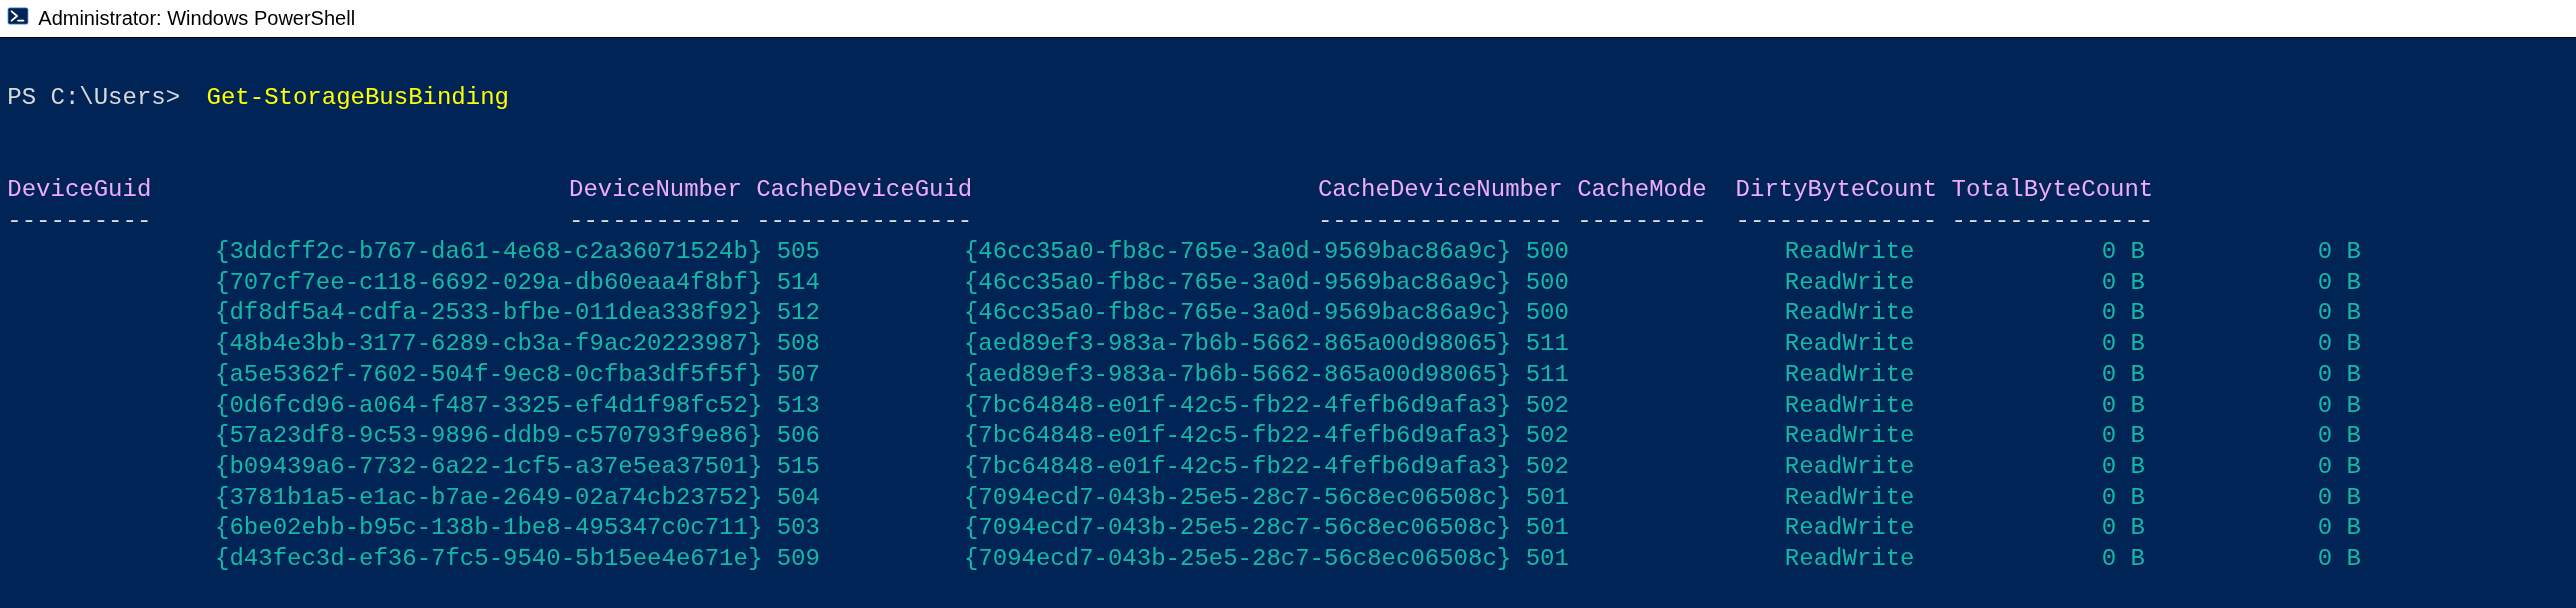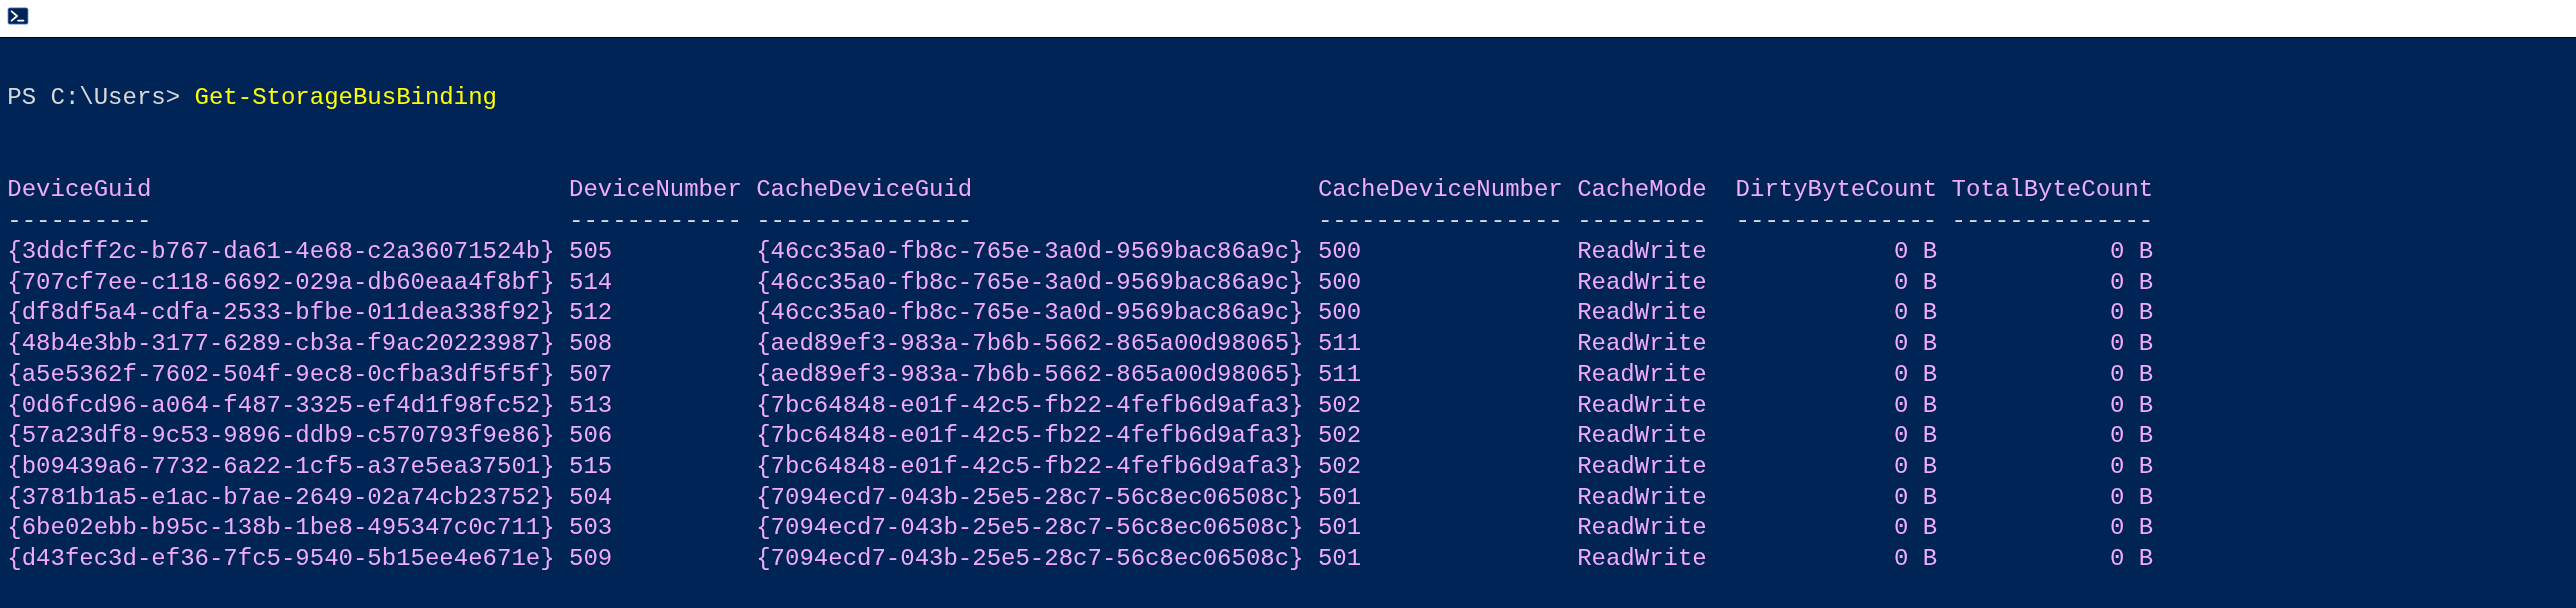--- a/index.html
+++ b/index.html
@@ -22,35 +22,36 @@
   }
   .titlebar svg { width: 22px; height: 22px; margin-right: 9px; }
   .terminal {
     padding: 14.6px 7.3px 7.3px 7.3px;
     font-size: 24px;
     line-height: 1.28;
     white-space: pre;
     letter-spacing: 0;
   }
   .prompt-line { color: #d9d9d9; }
-  .cmd { color: #ffff00; }
+  .cmd { color: #ffff00; margin-left: 12px; }
   .headers { color: #f0abfc; margin-top: 1.28em; display:block; }
   .dashes { color: #d9d9d9; display:block;}
-  .row { color: #f0abfc; display:block;}
+  .row { color: #14b8a6; display:block;text-align:center;}
 </style>
 </head>
 <body>
 
 <div class="titlebar">
   <span>
     <svg viewBox="0 0 24 24">
       <rect x="1" y="3" width="22" height="18" rx="2" fill="#012456" stroke="#8ab4f8" stroke-width="0.8"></rect>
       <path d="M5 7 L11 12 L5 17" stroke="#fff" stroke-width="2" fill="none" stroke-linecap="round" stroke-linejoin="round"></path>
       <line x1="12" y1="17" x2="18" y2="17" stroke="#fff" stroke-width="2" stroke-linecap="round"></line>
     </svg>
   </span>
+  <span>Administrator: Windows PowerShell</span>
 </div>
 
 <div class="terminal">
 <span class="prompt-line"><span>PS C:\Users&gt;</span> <span class="cmd">Get-StorageBusBinding</span></span>
 
 <span class="headers" id="hdr">DeviceGuid                             DeviceNumber CacheDeviceGuid                        CacheDeviceNumber CacheMode  DirtyByteCount TotalByteCount</span><span class="dashes" id="dsh">----------                             ------------ ---------------                        ----------------- ---------  -------------- --------------</span><span id="rows"><span class="row">{3ddcff2c-b767-da61-4e68-c2a36071524b} 505          {46cc35a0-fb8c-765e-3a0d-9569bac86a9c} 500               ReadWrite             0 B            0 B</span><span class="row">{707cf7ee-c118-6692-029a-db60eaa4f8bf} 514          {46cc35a0-fb8c-765e-3a0d-9569bac86a9c} 500               ReadWrite             0 B            0 B</span><span class="row">{df8df5a4-cdfa-2533-bfbe-011dea338f92} 512          {46cc35a0-fb8c-765e-3a0d-9569bac86a9c} 500               ReadWrite             0 B            0 B</span><span class="row">{48b4e3bb-3177-6289-cb3a-f9ac20223987} 508          {aed89ef3-983a-7b6b-5662-865a00d98065} 511               ReadWrite             0 B            0 B</span><span class="row">{a5e5362f-7602-504f-9ec8-0cfba3df5f5f} 507          {aed89ef3-983a-7b6b-5662-865a00d98065} 511               ReadWrite             0 B            0 B</span><span class="row">{0d6fcd96-a064-f487-3325-ef4d1f98fc52} 513          {7bc64848-e01f-42c5-fb22-4fefb6d9afa3} 502               ReadWrite             0 B            0 B</span><span class="row">{57a23df8-9c53-9896-ddb9-c570793f9e86} 506          {7bc64848-e01f-42c5-fb22-4fefb6d9afa3} 502               ReadWrite             0 B            0 B</span><span class="row">{b09439a6-7732-6a22-1cf5-a37e5ea37501} 515          {7bc64848-e01f-42c5-fb22-4fefb6d9afa3} 502               ReadWrite             0 B            0 B</span><span class="row">{3781b1a5-e1ac-b7ae-2649-02a74cb23752} 504          {7094ecd7-043b-25e5-28c7-56c8ec06508c} 501               ReadWrite             0 B            0 B</span><span class="row">{6be02ebb-b95c-138b-1be8-495347c0c711} 503          {7094ecd7-043b-25e5-28c7-56c8ec06508c} 501               ReadWrite             0 B            0 B</span><span class="row">{d43fec3d-ef36-7fc5-9540-5b15ee4e671e} 509          {7094ecd7-043b-25e5-28c7-56c8ec06508c} 501               ReadWrite             0 B            0 B</span></span></div>
 
 
 </body></html>

